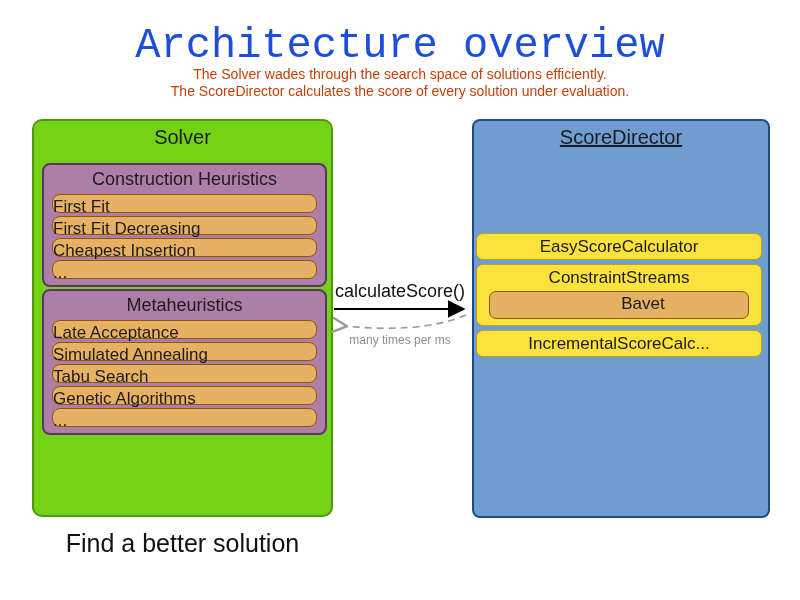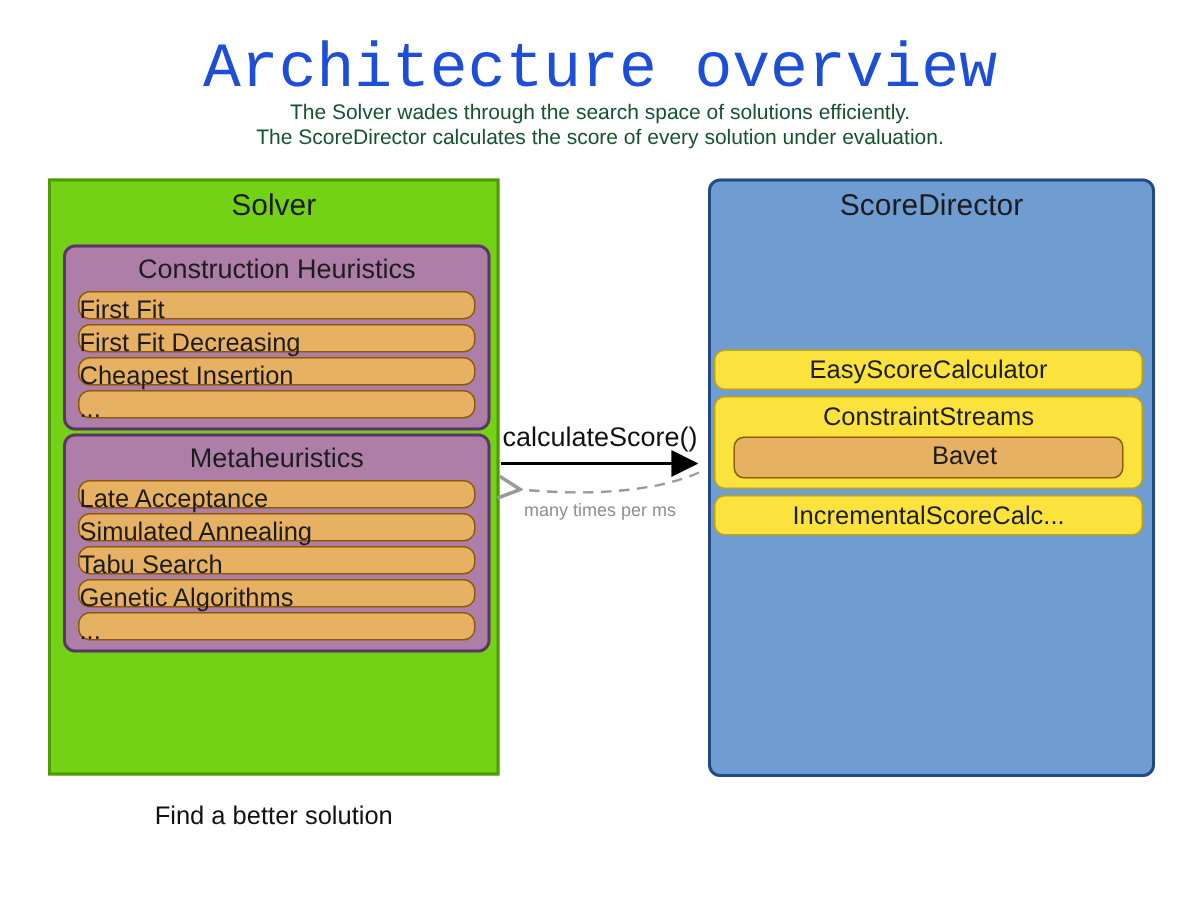--- a/index.html
+++ b/index.html
@@ -1,46 +1,46 @@
 <!DOCTYPE html>
 <html style="--solver-fill: #73d216; --solver-border: #4e9a06; --section-fill: #ad7fa8; --section-border: #5c3566; --algorithm-fill: #e6b163; --algorithm-border: #8f5902; --scoredirector-fill: #6f9cd1; --scoredirector-border: #204a87; --calculator-fill: #fbe23c; --calculator-border: #bfa40c; --call-arrow: #000000; --return-arrow: #999999;"><head>
 <meta charset="utf-8">
 <style>
   html,body{margin:0;padding:0;background:#fff;}
   body{font-family:"Liberation Sans",sans-serif;color:#1c1c1c;-webkit-font-smoothing:antialiased;}
   .canvas{position:relative;width:800px;height:600px;background:#fff;overflow:hidden;}
 
   .title{position:absolute;top:24px;left:0;width:100%;text-align:center;
          font-size:42px;line-height:44px;color:#1d4ed8;font-family:Liberation Mono, monospace;}
-  .subtitle{position:absolute;left:0;width:100%;text-align:center;font-size:14px;line-height:17px;color:#14532d;}
+  .subtitle{position:absolute;left:0;width:100%;text-align:center;font-size:14px;line-height:17px;color:#c2410c;}
   #sub1{top:66px;} #sub2{top:83px;}
 
-  .big-box{position:absolute;top:119px;box-sizing:border-box;border-radius:0;}
+  .big-box{position:absolute;top:119px;box-sizing:border-box;border-radius:10px;}
   #solver-box{left:32px;width:301px;height:398px;
       background:var(--solver-fill,#73d216);border:2px solid var(--solver-border,#4e9a06);}
   #scoredirector-box{left:472px;width:298px;height:399px;border-radius:8px;
-      background:var(--scoredirector-fill,#6f9cd1);border:2px solid var(--scoredirector-border,#204a87);}
+      background:var(--scoredirector-fill,#6f9cd1);border:2px solid var(--scoredirector-border,#204a87);text-decoration:underline;}
   .box-title{height:42px;box-sizing:border-box;padding-top:4px;text-align:center;font-size:20px;line-height:24px;}
 
   .section{margin:0 4px 2px 8px;box-sizing:border-box;border-radius:8px;padding:0 8px 3px 8px;
       background:var(--section-fill,#ad7fa8);border:2px solid var(--section-border,#5c3566);}
   .section-label{text-align:center;font-size:18px;line-height:29px;}
   .item{height:19px;margin-bottom:3px;box-sizing:border-box;border-radius:8px;text-align:left;
       font-size:17px;line-height:23px;
       background:var(--algorithm-fill,#e6b163);border:1.5px solid var(--algorithm-border,#8f5902);}
 
   .calc-stack{position:absolute;top:112px;left:2px;right:6px;}
   .calc{margin-bottom:4px;box-sizing:border-box;border-radius:7px;text-align:center;
       background:var(--calculator-fill,#fbe23c);border:1.5px solid var(--calculator-border,#bfa40c);}
   .calc-label{font-size:17px;line-height:25px;}
   .calc-child{height:28px;margin:1px 12px 6px 12px;box-sizing:border-box;border-radius:7px;
       font-size:17px;line-height:24px;text-align:center;
       background:var(--algorithm-fill,#e6b163);border:1.5px solid var(--algorithm-border,#8f5902);padding-left:48px;}
 
-  .caption{position:absolute;top:531px;text-align:center;font-size:17px;line-height:25px;color:#111;}
+  .caption{position:absolute;top:531px;text-align:center;font-size:25px;line-height:25px;color:#111;}
   #caption-left{left:32px;width:301px;}
   #caption-right{left:472px;width:298px;}
 
   .overlay{position:absolute;top:0;left:0;pointer-events:none;}
   .arrow-label{font-size:18px;fill:#111;}
   .arrow-sublabel{font-size:12px;fill:#8f8f8f;}
 </style>
 </head>
 <body>
 

